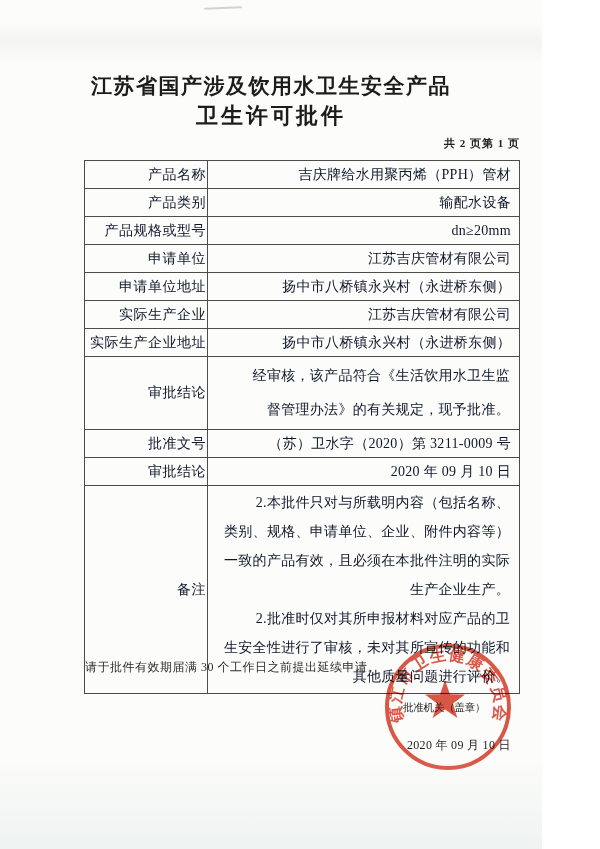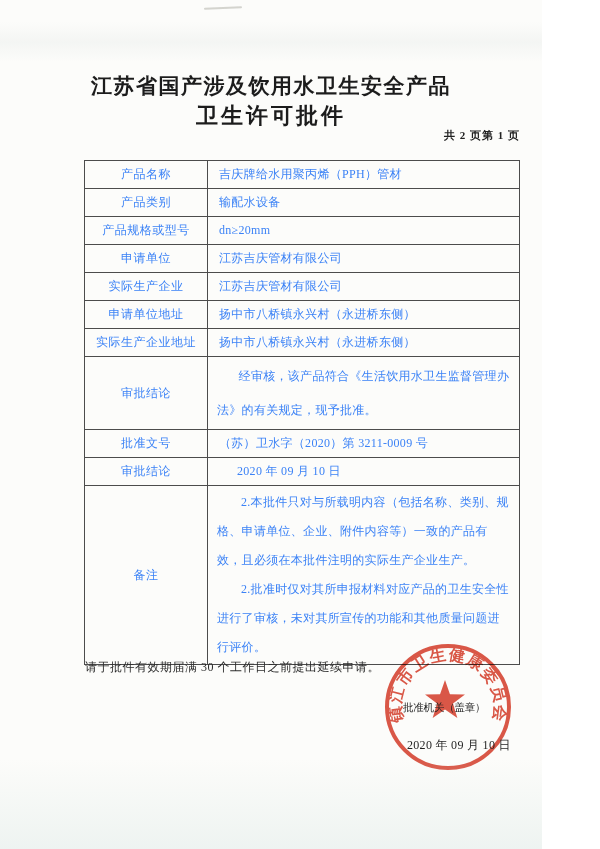--- a/index.html
+++ b/index.html
@@ -28,31 +28,32 @@
   }
   .title-1{
     position:absolute;top:72px;left:0;width:100%;
     text-align:center;font-size:21px;font-weight:700;letter-spacing:1.5px;color:#1c1c1c;
   }
   .title-2{
     position:absolute;top:101px;left:0;width:100%;
     text-align:center;font-size:22px;font-weight:700;letter-spacing:3px;color:#1c1c1c;
   }
   .page-indicator{
-    position:absolute;top:128px;left:84px;width:436px;
+    position:absolute;top:136px;left:84px;width:436px;
     text-align:right;font-size:11px;font-weight:700;letter-spacing:1px;color:#222;
   }
   table.permit{
     position:absolute;left:84px;top:160px;width:436px;
     border-collapse:collapse;table-layout:fixed;
   }
   table.permit td{
     border:1px solid #4c4c4c;
-    font-size:12px;color:#3b82f6;
+    font-size:14px;color:#0f172a;
     vertical-align:middle;
+    text-align:right;
   }
   td.lbl{width:120px;text-align:center;letter-spacing:.5px;}
   td.val{padding:2px 8px 2px 11px;letter-spacing:.3px;}
   td.val-indent{padding-left:29px;}
   td.val-block{padding:2px 9px;}
   tr.rh-s{height:28px;}
   tr.rh-c{height:63px;}
   tr.rh-n{height:151px;}
   .para{margin:0;line-height:34px;text-indent:1.8em;letter-spacing:.3px;}
   .note-p{margin:0;line-height:29px;text-indent:2em;letter-spacing:.3px;}
@@ -98,26 +99,26 @@
       </tr>
       <tr class="rh-s">
         <td class="lbl">产品规格或型号</td>
         <td class="val">dn≥20mm</td>
       </tr>
       <tr class="rh-s">
         <td class="lbl">申请单位</td>
         <td class="val">江苏吉庆管材有限公司</td>
       </tr>
       <tr class="rh-s">
+        <td class="lbl">申请单位地址</td>
+        <td class="val">扬中市八桥镇永兴村（永进桥东侧）</td>
+      </tr>
+      <tr class="rh-s">
         <td class="lbl">实际生产企业</td>
         <td class="val">江苏吉庆管材有限公司</td>
-      </tr>
-      <tr class="rh-s">
-        <td class="lbl">申请单位地址</td>
-        <td class="val">扬中市八桥镇永兴村（永进桥东侧）</td>
       </tr>
       <tr class="rh-s">
         <td class="lbl">实际生产企业地址</td>
         <td class="val">扬中市八桥镇永兴村（永进桥东侧）</td>
       </tr>
       <tr class="rh-c">
         <td class="lbl">审批结论</td>
         <td class="val-block">
           <p class="para">经审核，该产品符合《生活饮用水卫生监督管理办法》的有关规定，现予批准。</p>
         </td>

